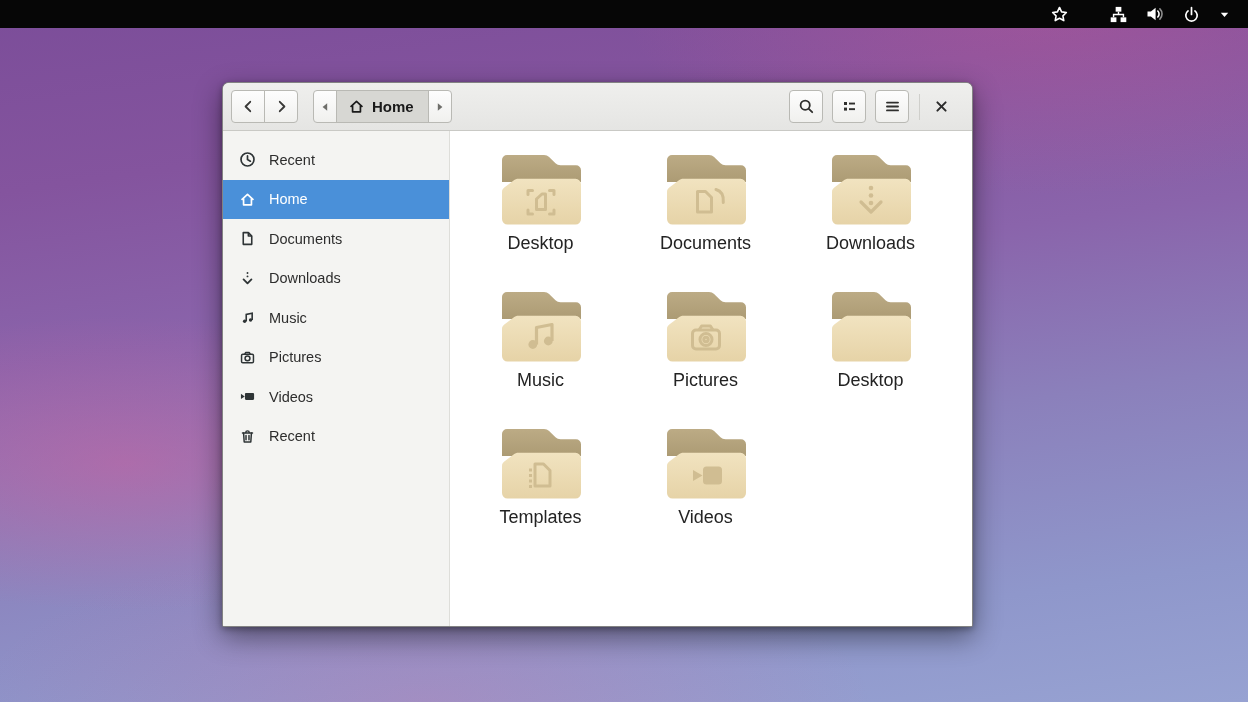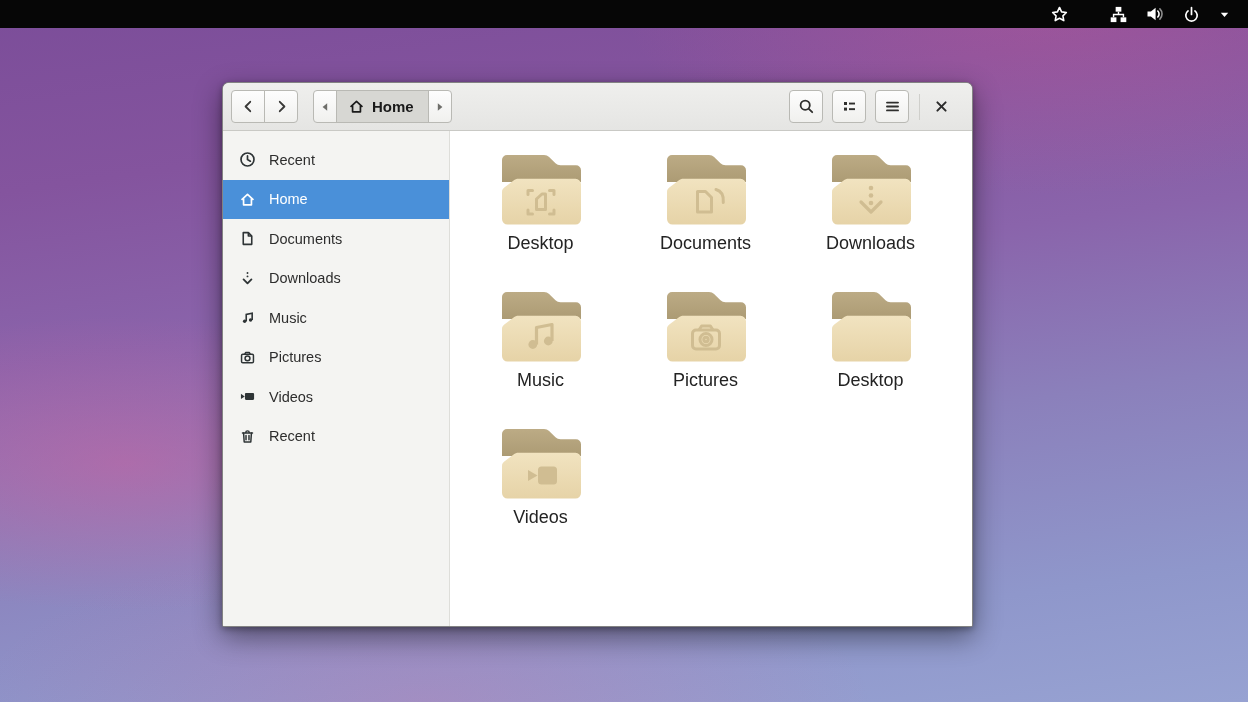--- a/index.html
+++ b/index.html
@@ -387,20 +387,34 @@
 
         <div class="fcell">
           <svg class="folder" width="92" height="80" viewBox="0 0 92 80">
             <use href="#p-folder-back" fill="url(#gBack)"></use>
             <use href="#p-folder-front" fill="url(#gFront)"></use>
           </svg>
           <div class="flabel">Desktop</div>
         </div>
 
 
+        <div class="fcell">
+          <svg class="folder" width="92" height="80" viewBox="0 0 92 80">
+            <use href="#p-folder-back" fill="url(#gBack)"></use>
+            <use href="#p-folder-front" fill="url(#gFront)"></use>
+            <g>
+              <path d="M40,64 V42 h8.5 l6.5,6.5 V64 z" stroke="#d0bd92" stroke-width="3" fill="none" stroke-linejoin="round"></path>
+              <rect x="34" y="46.5" width="3" height="3" fill="#d0bd92"></rect>
+              <rect x="34" y="52" width="3" height="3" fill="#d0bd92"></rect>
+              <rect x="34" y="57.5" width="3" height="3" fill="#d0bd92"></rect>
+              <rect x="34" y="63" width="3" height="3" fill="#d0bd92"></rect>
+            </g>
+          </svg>
+          <div class="flabel">Templates</div>
+        </div>
 
         <div class="fcell">
           <svg class="folder" width="92" height="80" viewBox="0 0 92 80">
             <use href="#p-folder-back" fill="url(#gBack)"></use>
             <use href="#p-folder-front" fill="url(#gFront)"></use>
             <g>
               <polygon points="33,48 42.5,53.5 33,59" fill="#d0bd92"></polygon>
               <rect x="43" y="44.5" width="19" height="18" rx="3.5" fill="#d0bd92"></rect>
             </g>
           </svg>

